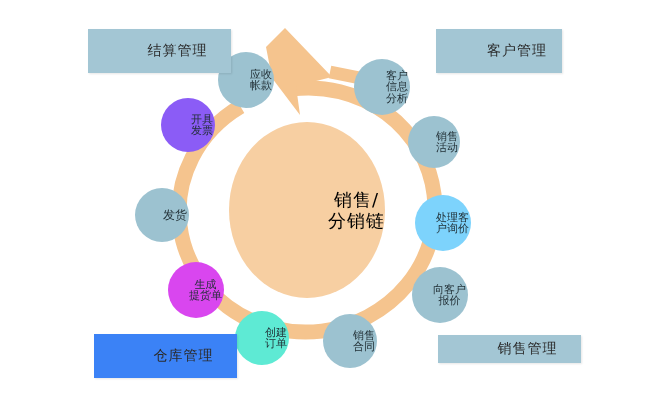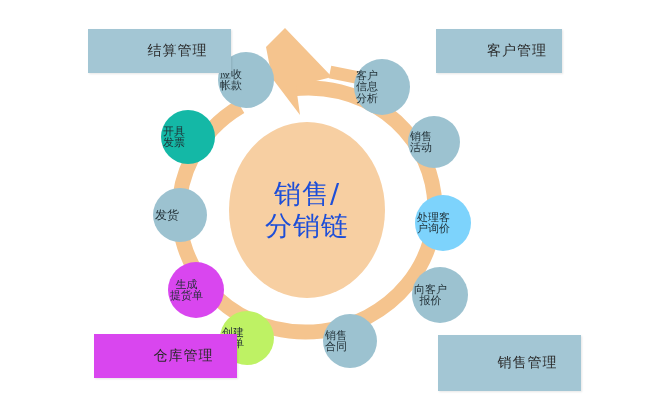--- a/index.html
+++ b/index.html
@@ -33,41 +33,41 @@
     letter-spacing: 1px;
     box-shadow: 1px 1px 2px rgba(0,0,0,0.10);
     padding-left: 36px;
   }
   .node {
     position: absolute;
     border-radius: 50%;
     background: #9cc2d0;
     display: flex;
     align-items: center;
-    justify-content: flex-start;
+    justify-content: flex-end;
     text-align: center;
     color: #1f2d33;
     line-height: 1.04;
     font-size: 12px;
     letter-spacing: 0px;
     box-sizing: border-box;
     padding: 2px;
   }
   .node span { display: block; white-space: pre-line; }
   .node.small { font-size: 11px; }
   .hub {
     position: absolute;
     border-radius: 50%;
     background: #f7cfa2;
     display: flex;
     align-items: center;
-    justify-content: center;
+    justify-content: flex-end;
     text-align: center;
-    color: #1d4ed8;
-    font-size: 27px;
+    color: #000000;
+    font-size: 18px;
     line-height: 1.18;
     letter-spacing: 1px;
   }
   .hub span { display: block; white-space: pre-line; }
   .watermark {
     position: absolute;
     right: 6px;
     bottom: 4px;
     font-size: 25px;
     font-weight: bold;
@@ -115,49 +115,49 @@
 户询价</span>
       </div>
       <div class="node small" style="left: 412px; top: 267px; width: 56px; height: 56px; background: rgb(156, 194, 208);">
         <span>向客户
 报价</span>
       </div>
       <div class="node small" style="left: 323px; top: 314px; width: 54px; height: 54px; background: rgb(156, 194, 208);">
         <span>销售
 合同</span>
       </div>
-      <div class="node small" style="left: 220px; top: 311px; width: 54px; height: 54px; background: #bef264;">
+      <div class="node small" style="left: 235px; top: 311px; width: 54px; height: 54px; background: #5eead4;">
         <span>创建
 订单</span>
       </div>
       <div class="node small" style="left: 168px; top: 262px; width: 56px; height: 56px; background: #d946ef;">
         <span>生成
 提货单</span>
       </div>
-      <div class="node" style="left: 153px; top: 188px; width: 54px; height: 54px; background: rgb(156, 194, 208);">
+      <div class="node" style="left: 135px; top: 188px; width: 54px; height: 54px; background: rgb(156, 194, 208);">
         <span>发货</span>
       </div>
-      <div class="node small" style="left: 161px; top: 110px; width: 54px; height: 54px; background: #14b8a6;">
+      <div class="node small" style="left: 161px; top: 98px; width: 54px; height: 54px; background: #8b5cf6;">
         <span>开具
 发票</span>
       </div>
       <div class="node small" style="left: 218px; top: 52px; width: 56px; height: 56px; background: rgb(156, 194, 208);">
         <span>应收
 帐款</span>
       </div>
     </div>
 
   <div id="boxes-layer">
       <div class="corner-box" style="left: 88px; top: 29px; width: 107px; height: 44px; background: rgb(163, 198, 212);">
         <span>结算管理</span>
       </div>
       <div class="corner-box" style="left: 436px; top: 29px; width: 90px; height: 44px; background: rgb(163, 198, 212);">
         <span>客户管理</span>
       </div>
-      <div class="corner-box" style="left: 94px; top: 334px; width: 107px; height: 44px; background: #d946ef;">
+      <div class="corner-box" style="left: 94px; top: 334px; width: 107px; height: 44px; background: #3b82f6;">
         <span>仓库管理</span>
       </div>
-      <div class="corner-box" style="left: 438px; top: 335px; width: 107px; height: 56px; background: rgb(163, 198, 212);">
+      <div class="corner-box" style="left: 438px; top: 335px; width: 107px; height: 28px; background: rgb(163, 198, 212);">
         <span>销售管理</span>
       </div>
     </div>
 
 </div>
 
 </body></html>

